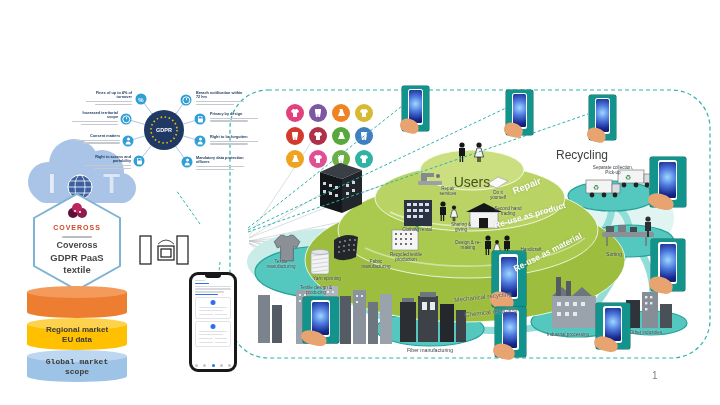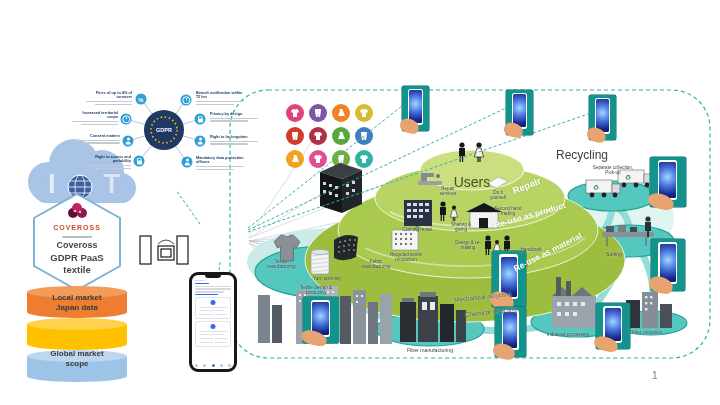--- a/index.html
+++ b/index.html
@@ -433,25 +433,25 @@
 
   <div class="abs" style="left:48px;top:168px;font-size:28px;font-weight:800;color:#e4ecf7;text-shadow:0 0 1px #7da3cf;">I</div>
   <div class="abs" style="left:103px;top:168px;font-size:28px;font-weight:800;color:#dce6f4;text-shadow:0 0 1px #7da3cf;">T</div>
 
   <div class="hexbrand">COVEROSS</div>
   <div class="finebar" style="left:62px;top:236px;width:30px;height:2px;"></div>
   <div class="hexline" style="top:240px;font-size:9px;">Coveross</div>
   <div class="hexline" style="top:252px;font-size:9.5px;">GDPR PaaS</div>
   <div class="hexline" style="top:264px;font-size:9.5px;">textile</div>
 
-  <div class="cylt" style="top:293px;">
-    <div>Local market</div>
-      <div>Japan data</div>
-    </div>
-  <div class="cylt" style="top:349px;">
+  <div class="cylt" style="top:325px;">
+    <div>Regional market</div>
+      <div>EU data</div>
+    </div>
+  <div class="cylt" style="top:357px;font-family:Liberation Mono, monospace;">
     <div>Global market</div>
       <div>scope</div>
     </div>
 
   <div class="abs" style="left:164px;top:130px;transform:translate(-50%,-50%);color:#fff;font-size:5.5px;font-weight:700;">GDPR</div>
 
   <div class="gic" style="left:141px;top:99px;">
       <span class="ph1">%</span>
     </div>
   <div class="gic ic-clock" style="left:126px;top:119px;"></div>

